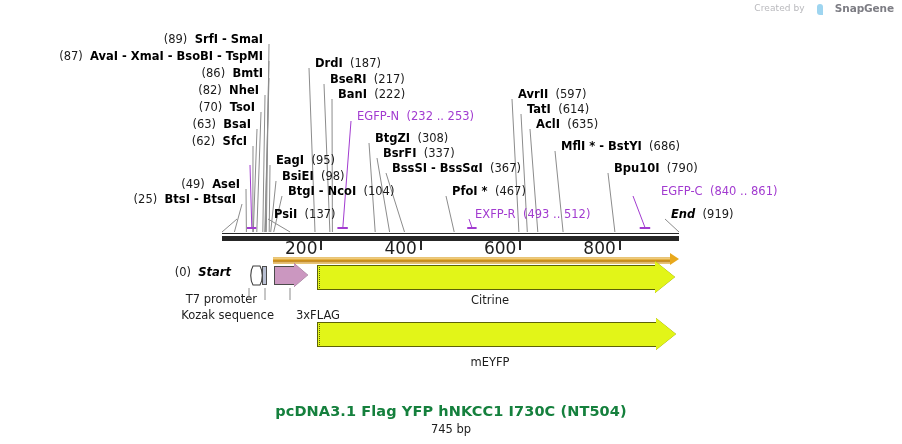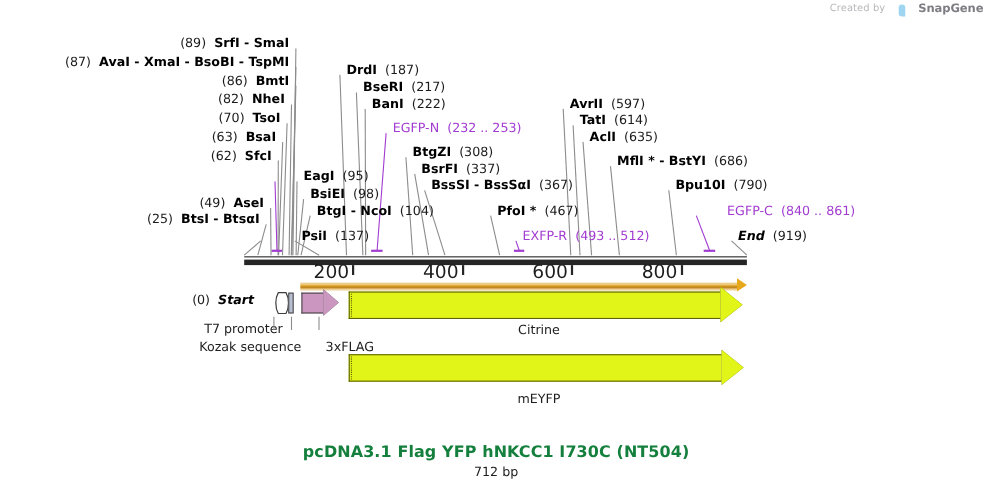--- a/index.html
+++ b/index.html
@@ -229,14 +229,14 @@
   <div class="featlabel ctr" style="left:490px;top:293px;">Citrine</div>
   <div class="featlabel ctr" style="left:490px;top:355px;">mEYFP</div>
 
   <svg class="leaders" viewBox="0 0 902 444">
     <line x1="249" y1="288" x2="249" y2="300" stroke="#8c8c8c" stroke-width="1"></line>
     <line x1="265" y1="288" x2="265" y2="300" stroke="#8c8c8c" stroke-width="1"></line>
     <line x1="290" y1="288" x2="290" y2="300" stroke="#8c8c8c" stroke-width="1"></line>
   </svg>
 
   <div class="title">pcDNA3.1 Flag YFP hNKCC1 I730C (NT504)</div>
-  <div class="subtitle">712 bp</div>
+  <div class="subtitle">745 bp</div>
 </div>
 
 </body></html>

